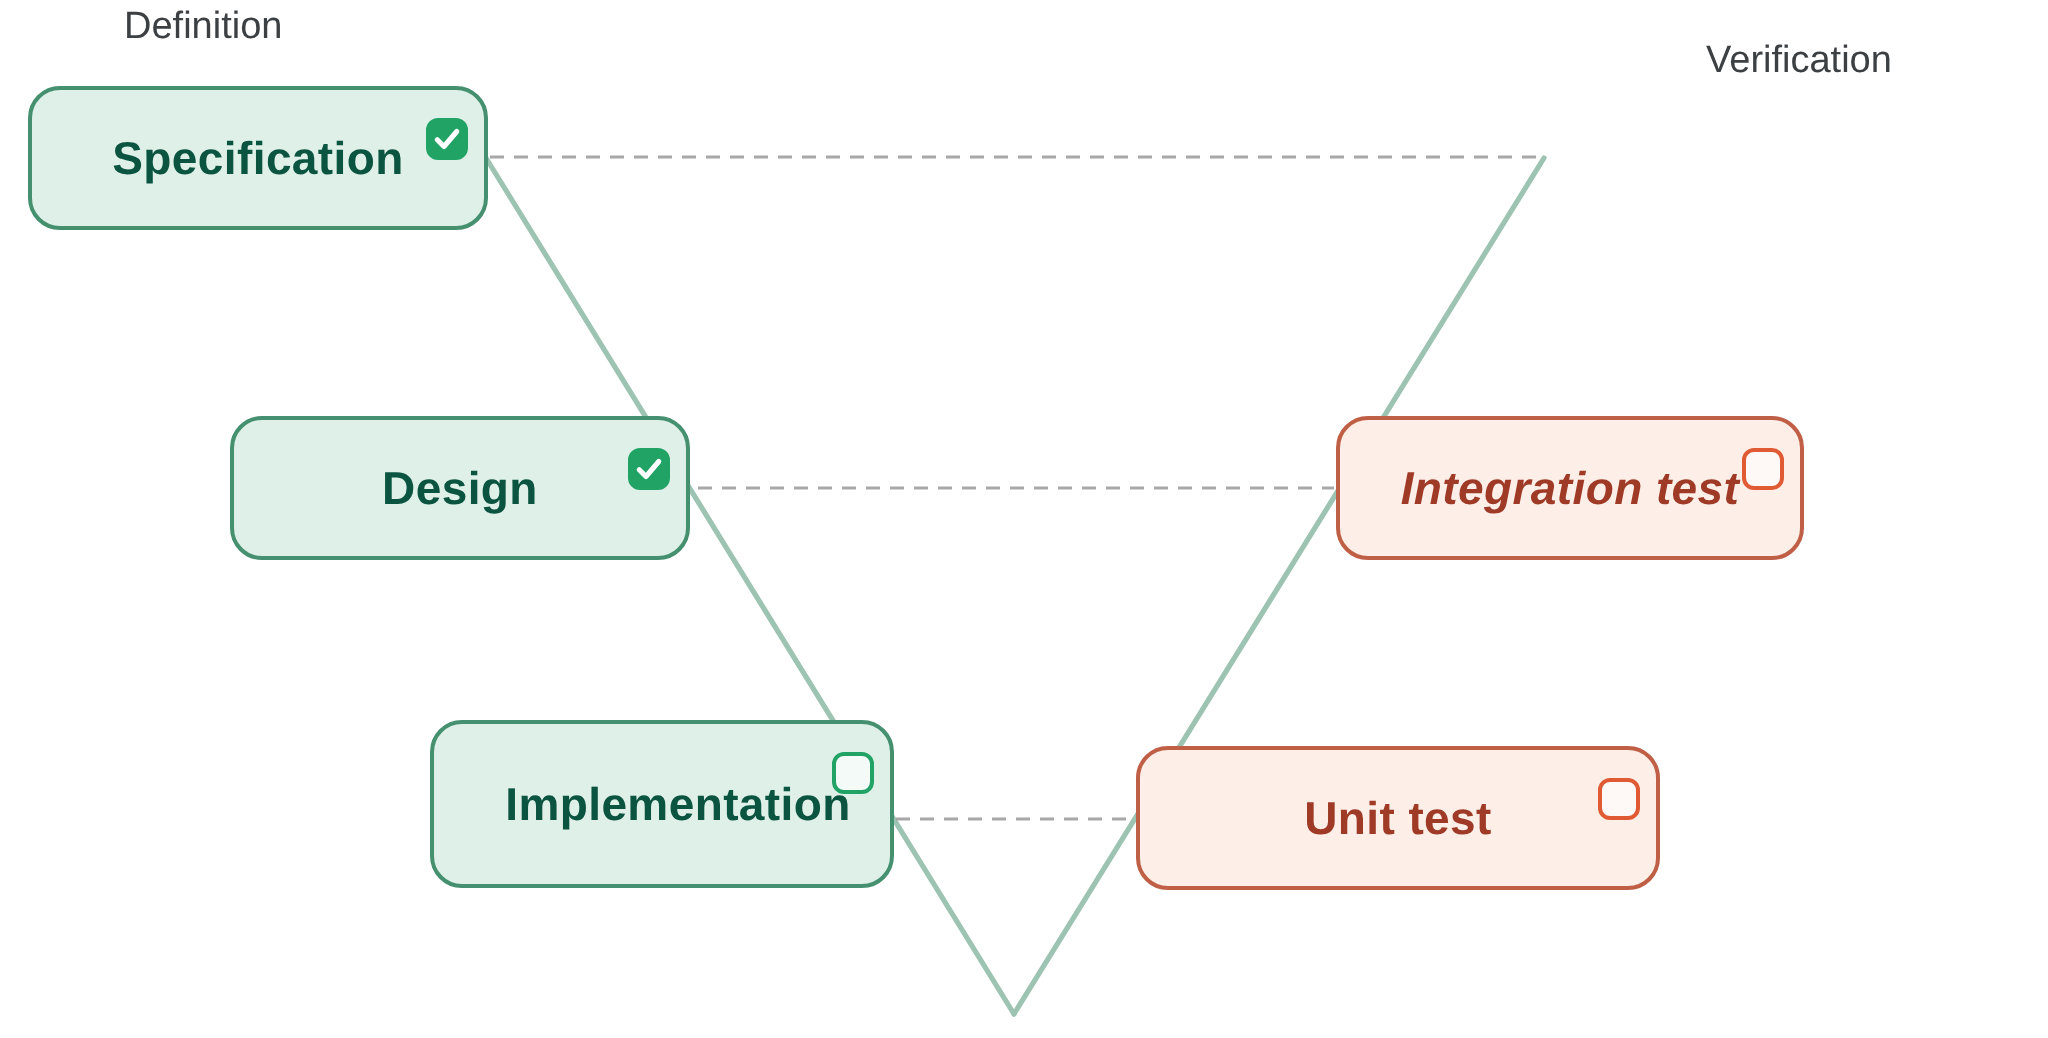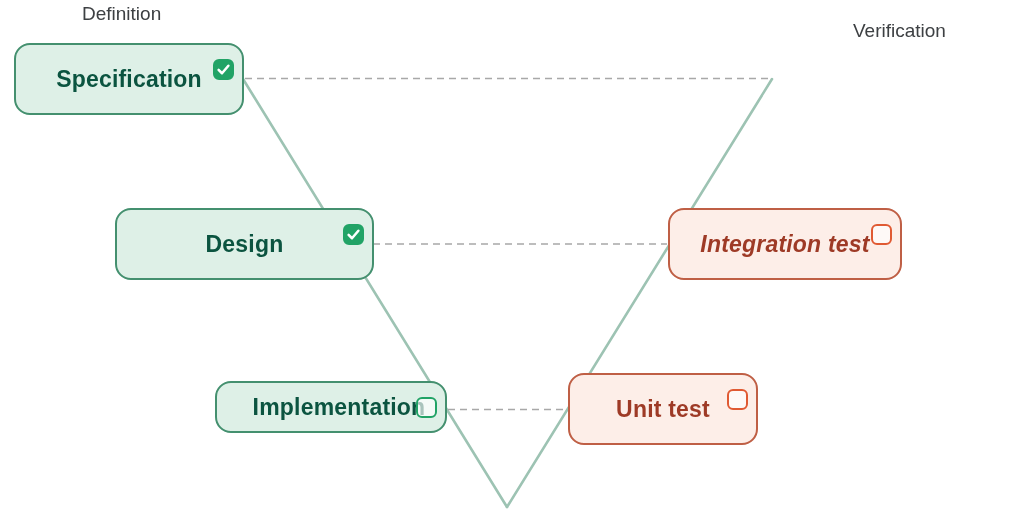--- a/index.html
+++ b/index.html
@@ -33,21 +33,21 @@
     stroke-dasharray: 7 5;
     fill: none;
   }
   .col-label {
     position: absolute;
     font-size: 19px;
     font-weight: 400;
     color: var(--column-label-text, #3d4043);
     white-space: nowrap;
   }
-  .col-label.definition  { left: 82px;  top: 3px; }
+  .col-label.definition  { left: 62px;  top: 3px; }
   .col-label.verification { left: 853px; top: 20px; text-align: right; }
 
   .box {
     position: absolute;
     box-sizing: border-box;
     border-radius: 16px;
     display: flex;
     align-items: center;
     justify-content: center;
     font-size: 23px;
@@ -58,25 +58,25 @@
     background: var(--definition-fill, #def0e7);
     border: 2px solid var(--definition-border, #44906f);
     color: var(--definition-text, #0b5440);
   }
   .box.red {
     background: var(--verification-fill, #fdeee8);
     border: 2px solid var(--verification-border, #bf5f45);
     color: var(--verification-text, #9e3a26);
   }
   .box.spec   { left: 14px;  top: 43px;  width: 230px; height: 72px; justify-content: center; }
-  .box.design { left: 115px; top: 208px; width: 259px; height: 72px; text-align: right; }
-  .box.impl   { left: 215px; top: 381px; width: 232px; height: 52px; padding-left: 16px; }
+  .box.design { left: 115px; top: 208px; width: 230px; height: 72px; text-align: right; }
+  .box.impl   { left: 215px; top: 360px; width: 232px; height: 84px; padding-left: 16px; }
   .box.accept { left: 771px; top: 43px;  width: 233px; height: 72px; }
   .box.integ  { left: 668px; top: 208px; width: 234px; height: 72px; font-style: italic; }
-  .box.unit   { left: 568px; top: 373px; width: 190px; height: 72px; }
+  .box.unit   { left: 568px; top: 373px; width: 262px; height: 72px; }
 
   .box-label {
     padding: 0 14px;
     white-space: nowrap;
   }
 
   .checkbox {
     position: absolute;
     top: 14px;
     right: 8px;

